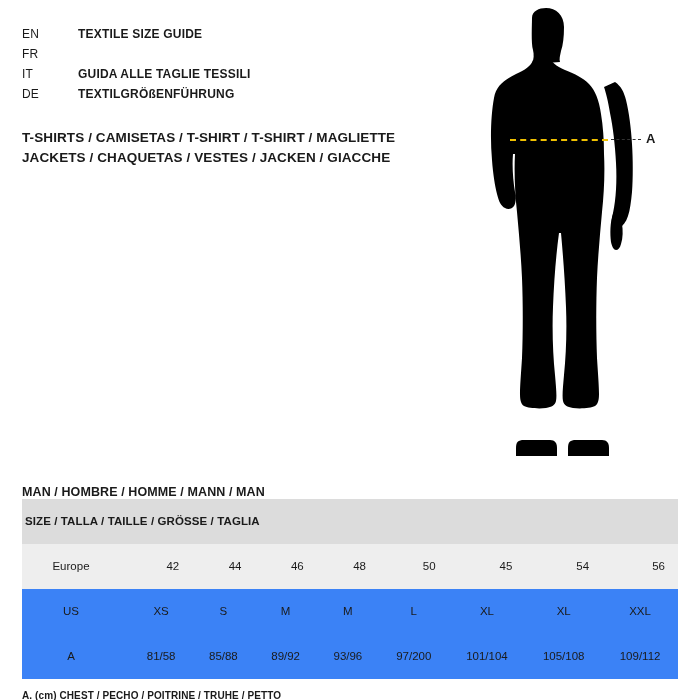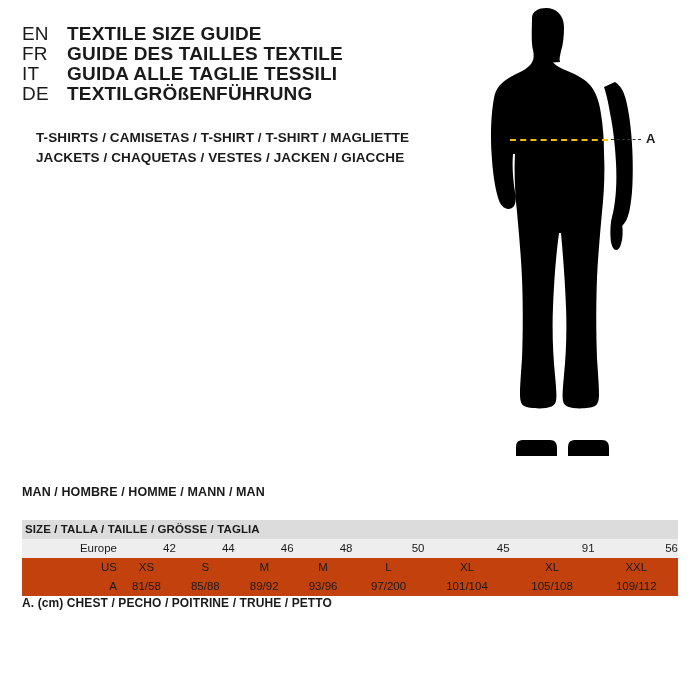--- a/index.html
+++ b/index.html
@@ -25,37 +25,38 @@
     position: absolute;
     left: 22px;
     top: 24px;
     width: 430px;
   }
   .lang-row {
     display: flex;
     align-items: baseline;
     height: 20px;
     line-height: 20px;
-    font-size: 19px;
+    font-size: 12px;
     letter-spacing: 0.2px;
+    gap: 11px;
   }
   .lang-code {
     width: 45px;
     flex: 0 0 45px;
     font-weight: 400;
   }
   .lang-title {
     font-weight: 700;
     white-space: nowrap;
   }
 
   
   .cat-block {
     position: absolute;
-    left: 36px;
+    left: 22px;
     top: 128px;
     width: 440px;
   }
   .cat-line {
     font-size: 13.5px;
     font-weight: bold;
     line-height: 20px;
     white-space: nowrap;
     letter-spacing: 0.1px;
   }
@@ -101,75 +102,75 @@
   
   .table-area {
     position: absolute;
     left: 22px;
     top: 485px;
     width: 656px;
   }
   .man-label {
     font-size: 12.5px;
     font-weight: bold;
-    margin-bottom: 21px;
+    margin-bottom: 0;
     letter-spacing: 0.1px;
   }
   table.size-table {
     border-collapse: collapse;
     width: 656px;
     font-size: 12px;
   }
   table.size-table td {
-    padding: 0;
+    padding: 13px;
     height: 19px;
     line-height: 19px;
     text-align: center;
     font-size: 11.5px;
     color: #1a1a1a;
   }
   table.size-table td.rowhead {
-    text-align: right;
+    text-align: center;
     padding-left: 3px;
     width: 92px;
   }
   tr.header-row td {
     background: #dcdcdc;
     font-weight: bold;
     font-size: 11.5px;
     text-align: left;
     padding-left: 3px;
     letter-spacing: 0.1px;
   }
   tr.shade td {
     background: #eeeeee;
     text-align: right;
   }
   tr.plain td {
-    background: #c2410c;
+    background: #3b82f6;
   }
   .footnote {
-    font-size: 12px;
+    margin-top: 11px;
+    font-size: 10px;
     font-weight: bold;
     letter-spacing: 0.1px;
   }
 </style>
 </head>
 <body>
 
 <div class="page">
 
   <div class="lang-block">
     <div class="lang-row">
       <span class="lang-code">EN</span>
       <span class="lang-title">TEXTILE SIZE GUIDE</span>
     </div>
     <div class="lang-row">
       <span class="lang-code">FR</span>
-      <span class="lang-title">GUIDE DES TAILLES TEXTILE</span>
     </div>
     <div class="lang-row">
       <span class="lang-code">IT</span>
       <span class="lang-title">GUIDA ALLE TAGLIE TESSILI</span>
     </div>
     <div class="lang-row">
       <span class="lang-code">DE</span>
       <span class="lang-title">TEXTILGRÖßENFÜHRUNG</span>
     </div>
   </div>
@@ -252,21 +253,21 @@
         <td colspan="9">SIZE / TALLA / TAILLE / GRÖSSE / TAGLIA</td>
       </tr>
       <tr class="shade">
         <td class="rowhead">Europe</td>
         <td>42</td>
         <td>44</td>
         <td>46</td>
         <td>48</td>
         <td>50</td>
         <td>45</td>
-        <td>91</td>
+        <td>54</td>
         <td>56</td>
       </tr>
       <tr class="plain">
         <td class="rowhead">US</td>
         <td>XS</td>
         <td>S</td>
         <td>M</td>
         <td>M</td>
         <td>L</td>
         <td>XL</td>

